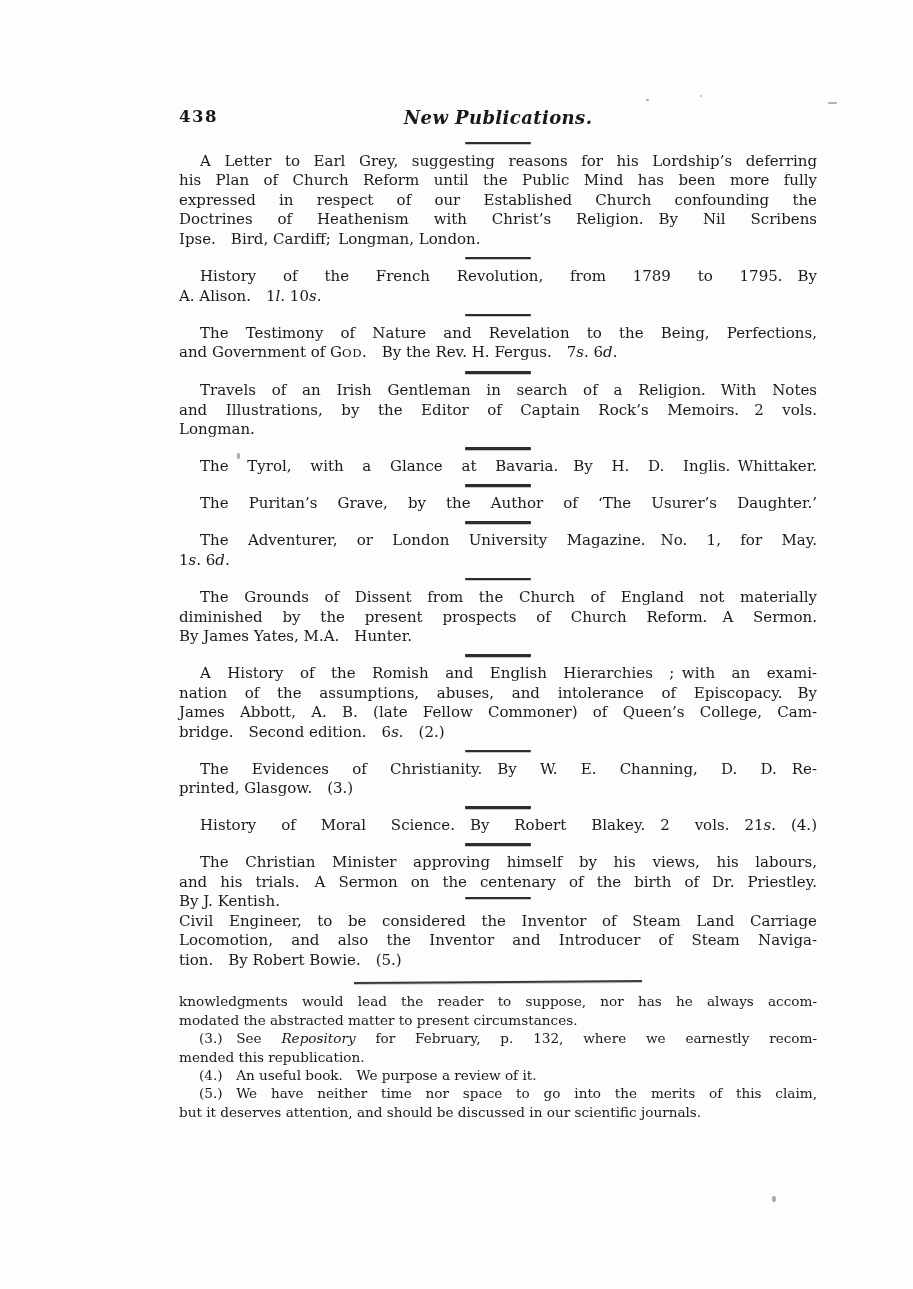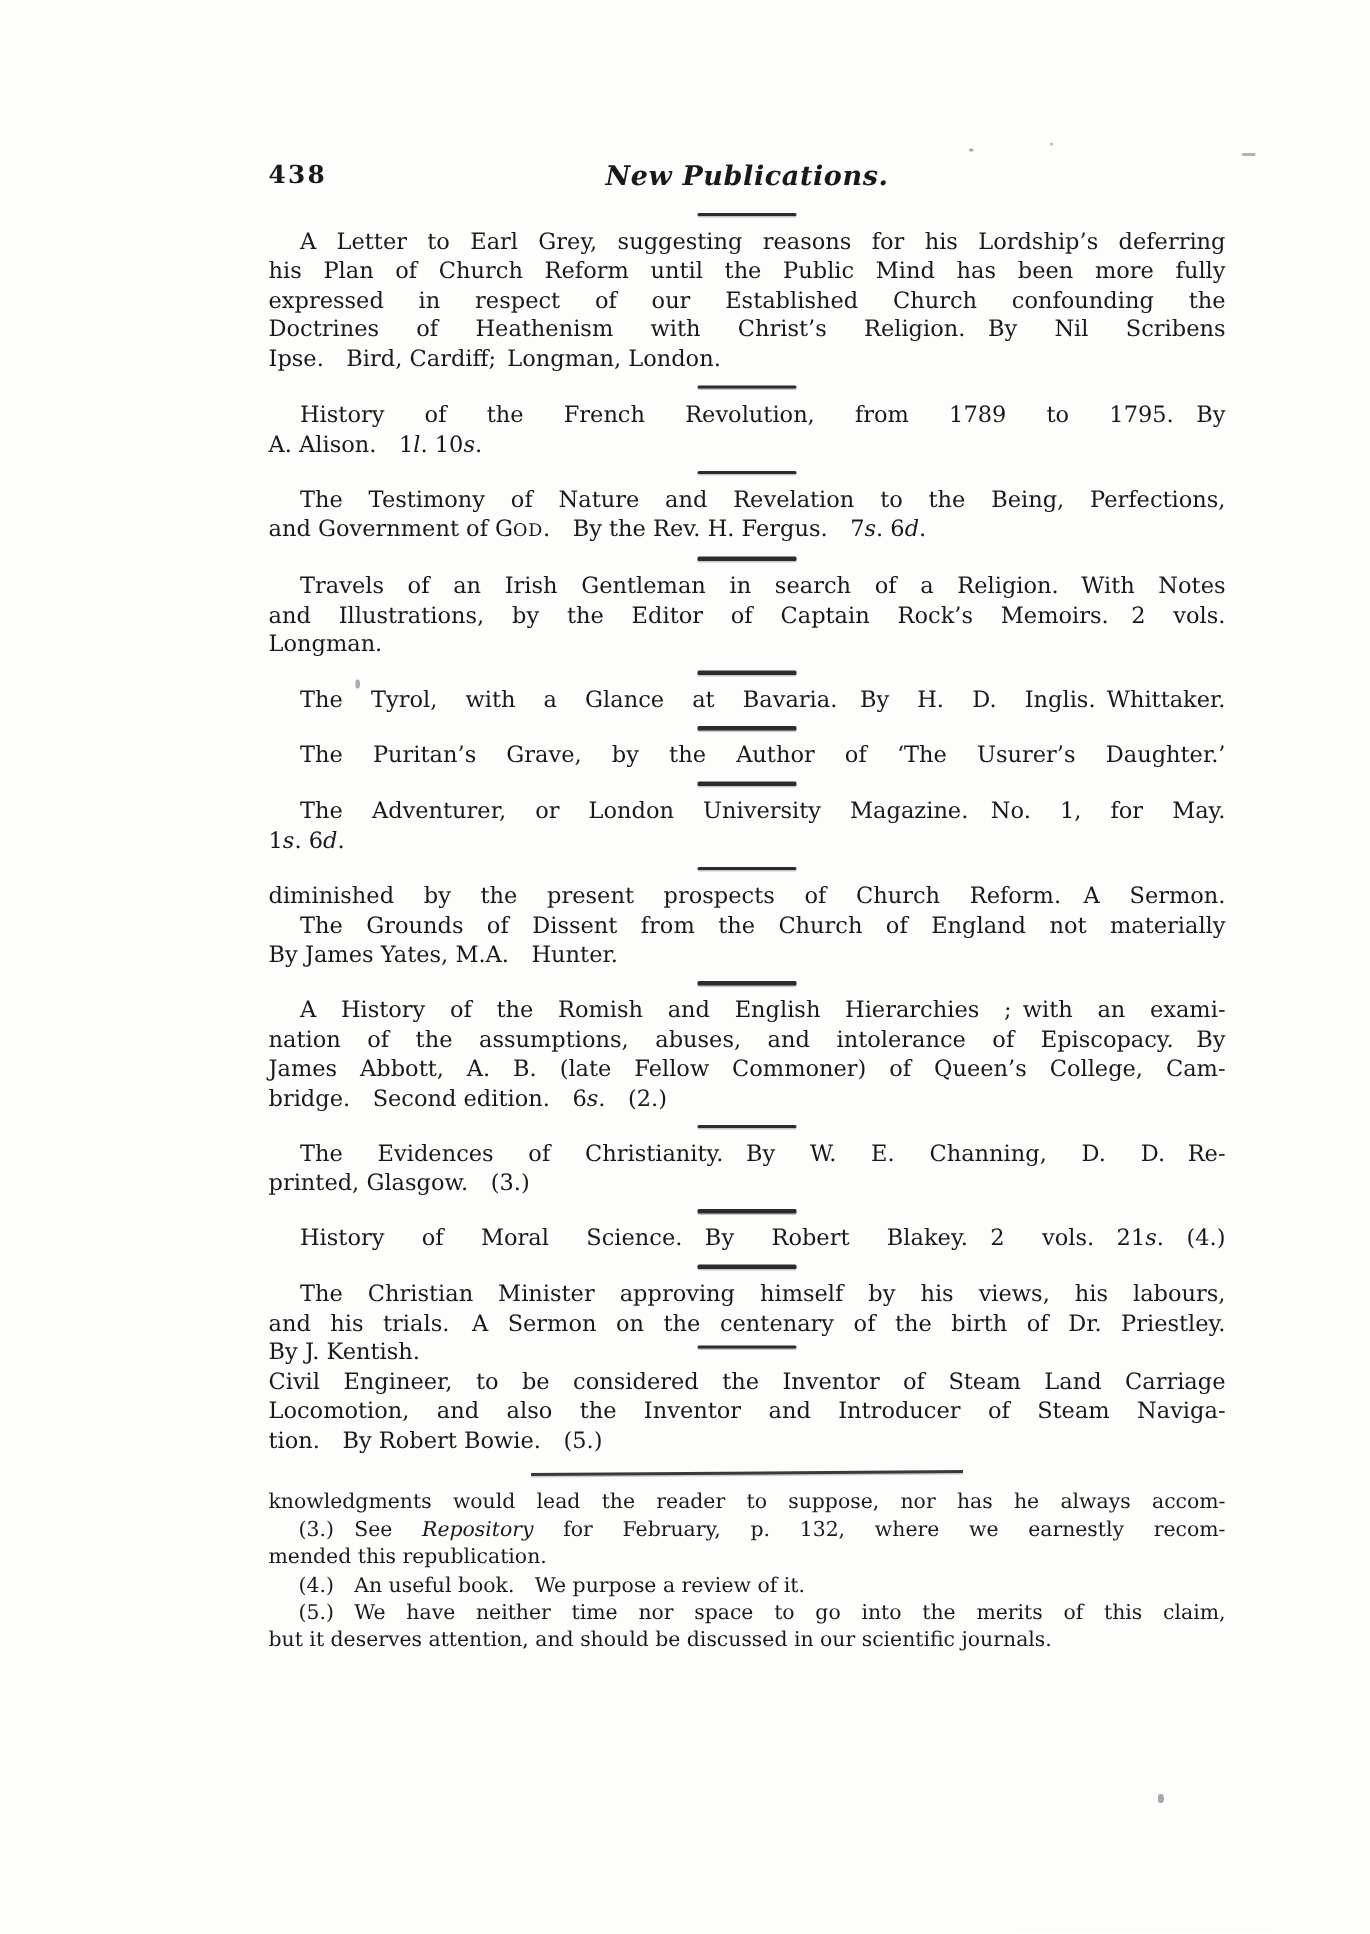--- a/index.html
+++ b/index.html
@@ -120,22 +120,22 @@
           <div class="divider"></div>
         </div>
         <div class="entry">
           <div class="line first">The Adventurer, or London University Magazine.  No. 1, for May.</div>
           <div class="line last">1<i>s</i>. 6<i>d</i>.</div>
         </div>
         <div class="divider-wrap">
           <div class="divider"></div>
         </div>
         <div class="entry">
+          <div class="line first">The Grounds of Dissent from the Church of England not materially</div>
           <div class="line">diminished by the present prospects of Church Reform.  A Sermon.</div>
-          <div class="line first">The Grounds of Dissent from the Church of England not materially</div>
           <div class="line last">By James Yates, M.A.  Hunter.</div>
         </div>
         <div class="divider-wrap">
           <div class="divider"></div>
         </div>
         <div class="entry">
           <div class="line first">A History of the Romish and English Hierarchies ; with an exami-</div>
           <div class="line">nation of the assumptions, abuses, and intolerance of Episcopacy.  By</div>
           <div class="line">James Abbott, A. B. (late Fellow Commoner) of Queen’s College, Cam-</div>
           <div class="line last">bridge.  Second edition.  6<i>s</i>.  (2.)</div>
@@ -167,20 +167,21 @@
         <div class="entry">
           <div class="line">Civil Engineer, to be considered the Inventor of Steam Land Carriage</div>
           <div class="line">Locomotion, and also the Inventor and Introducer of Steam Naviga-</div>
           <div class="line last">tion.  By Robert Bowie.  (5.)</div>
         </div>
       </div>
     <div class="fn-rule"></div>
     <div id="footnotes">
         <div class="footnote">
           <div class="line">knowledgments would lead the reader to suppose, nor has he always accom-</div>
+          <div class="line last">modated the abstracted matter to present circumstances.</div>
         </div>
         <div class="footnote">
           <div class="line first">(3.)  See <i>Repository</i> for February, p. 132, where we earnestly recom-</div>
           <div class="line last">mended this republication.</div>
         </div>
         <div class="footnote">
           <div class="line first last">(4.)  An useful book.  We purpose a review of it.</div>
         </div>
         <div class="footnote">
           <div class="line first">(5.)  We have neither time nor space to go into the merits of this claim,</div>

